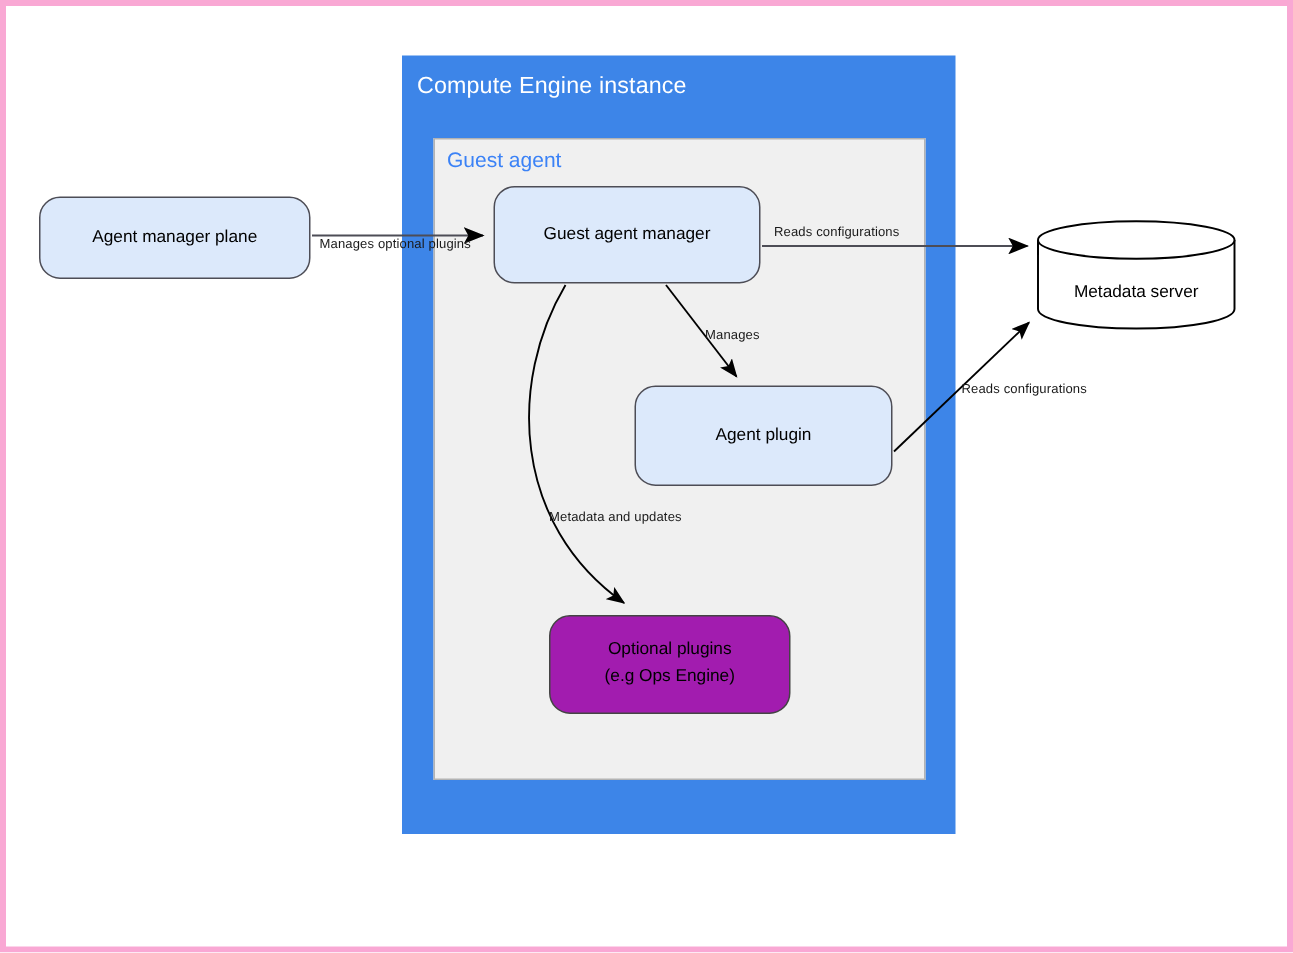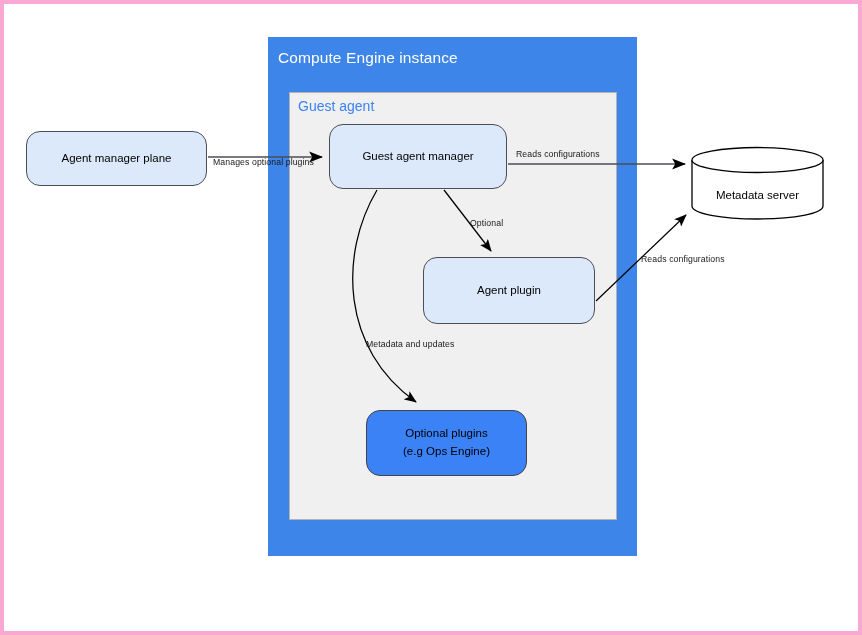--- a/index.html
+++ b/index.html
@@ -66,21 +66,21 @@
     display: flex;
     flex-direction: column;
     align-items: center;
     justify-content: center;
     text-align: center;
     font-size: 11.5px;
     color: #000000;
     line-height: 1.55;
   }
   .node.blue  { background: #dce9fb; }
-  .node.amber { background: #3b82f6; border-color: #444444; }
+  .node.amber { background: #a21caf; border-color: #444444; }
 
   #node-agent-control-plane { left: 22px;  top: 127px; width: 181px; height: 55px; }
   #node-guest-agent-manager { left: 325px; top: 120px; width: 178px; height: 65px; }
   #node-core-plugin         { left: 419px; top: 253px; width: 172px; height: 67px; }
   #node-optional-plugins    { left: 362px; top: 406px; width: 161px; height: 66px; }
 
   
   .cylinder {
     position: absolute;
     left: 688px;
@@ -191,19 +191,19 @@
   </div>
 
   <div class="cylinder">
     <div class="cyl-label">Metadata server</div>
   </div>
 
   <div class="edge-label" id="label-manage-optional-plugins">Manages optional plugins</div>
 
   <div class="edge-label" id="label-reads-configurations-1">Reads configurations</div>
 
-  <div class="edge-label" id="label-manages">Optional</div>
+  <div class="edge-label" id="label-manages">Manages</div>
 
   <div class="edge-label" id="label-reads-configurations-2">Reads configurations</div>
 
   <div class="edge-label" id="label-installs-and-updates">Metadata and updates</div>
 
 </div>
 
 </body></html>

